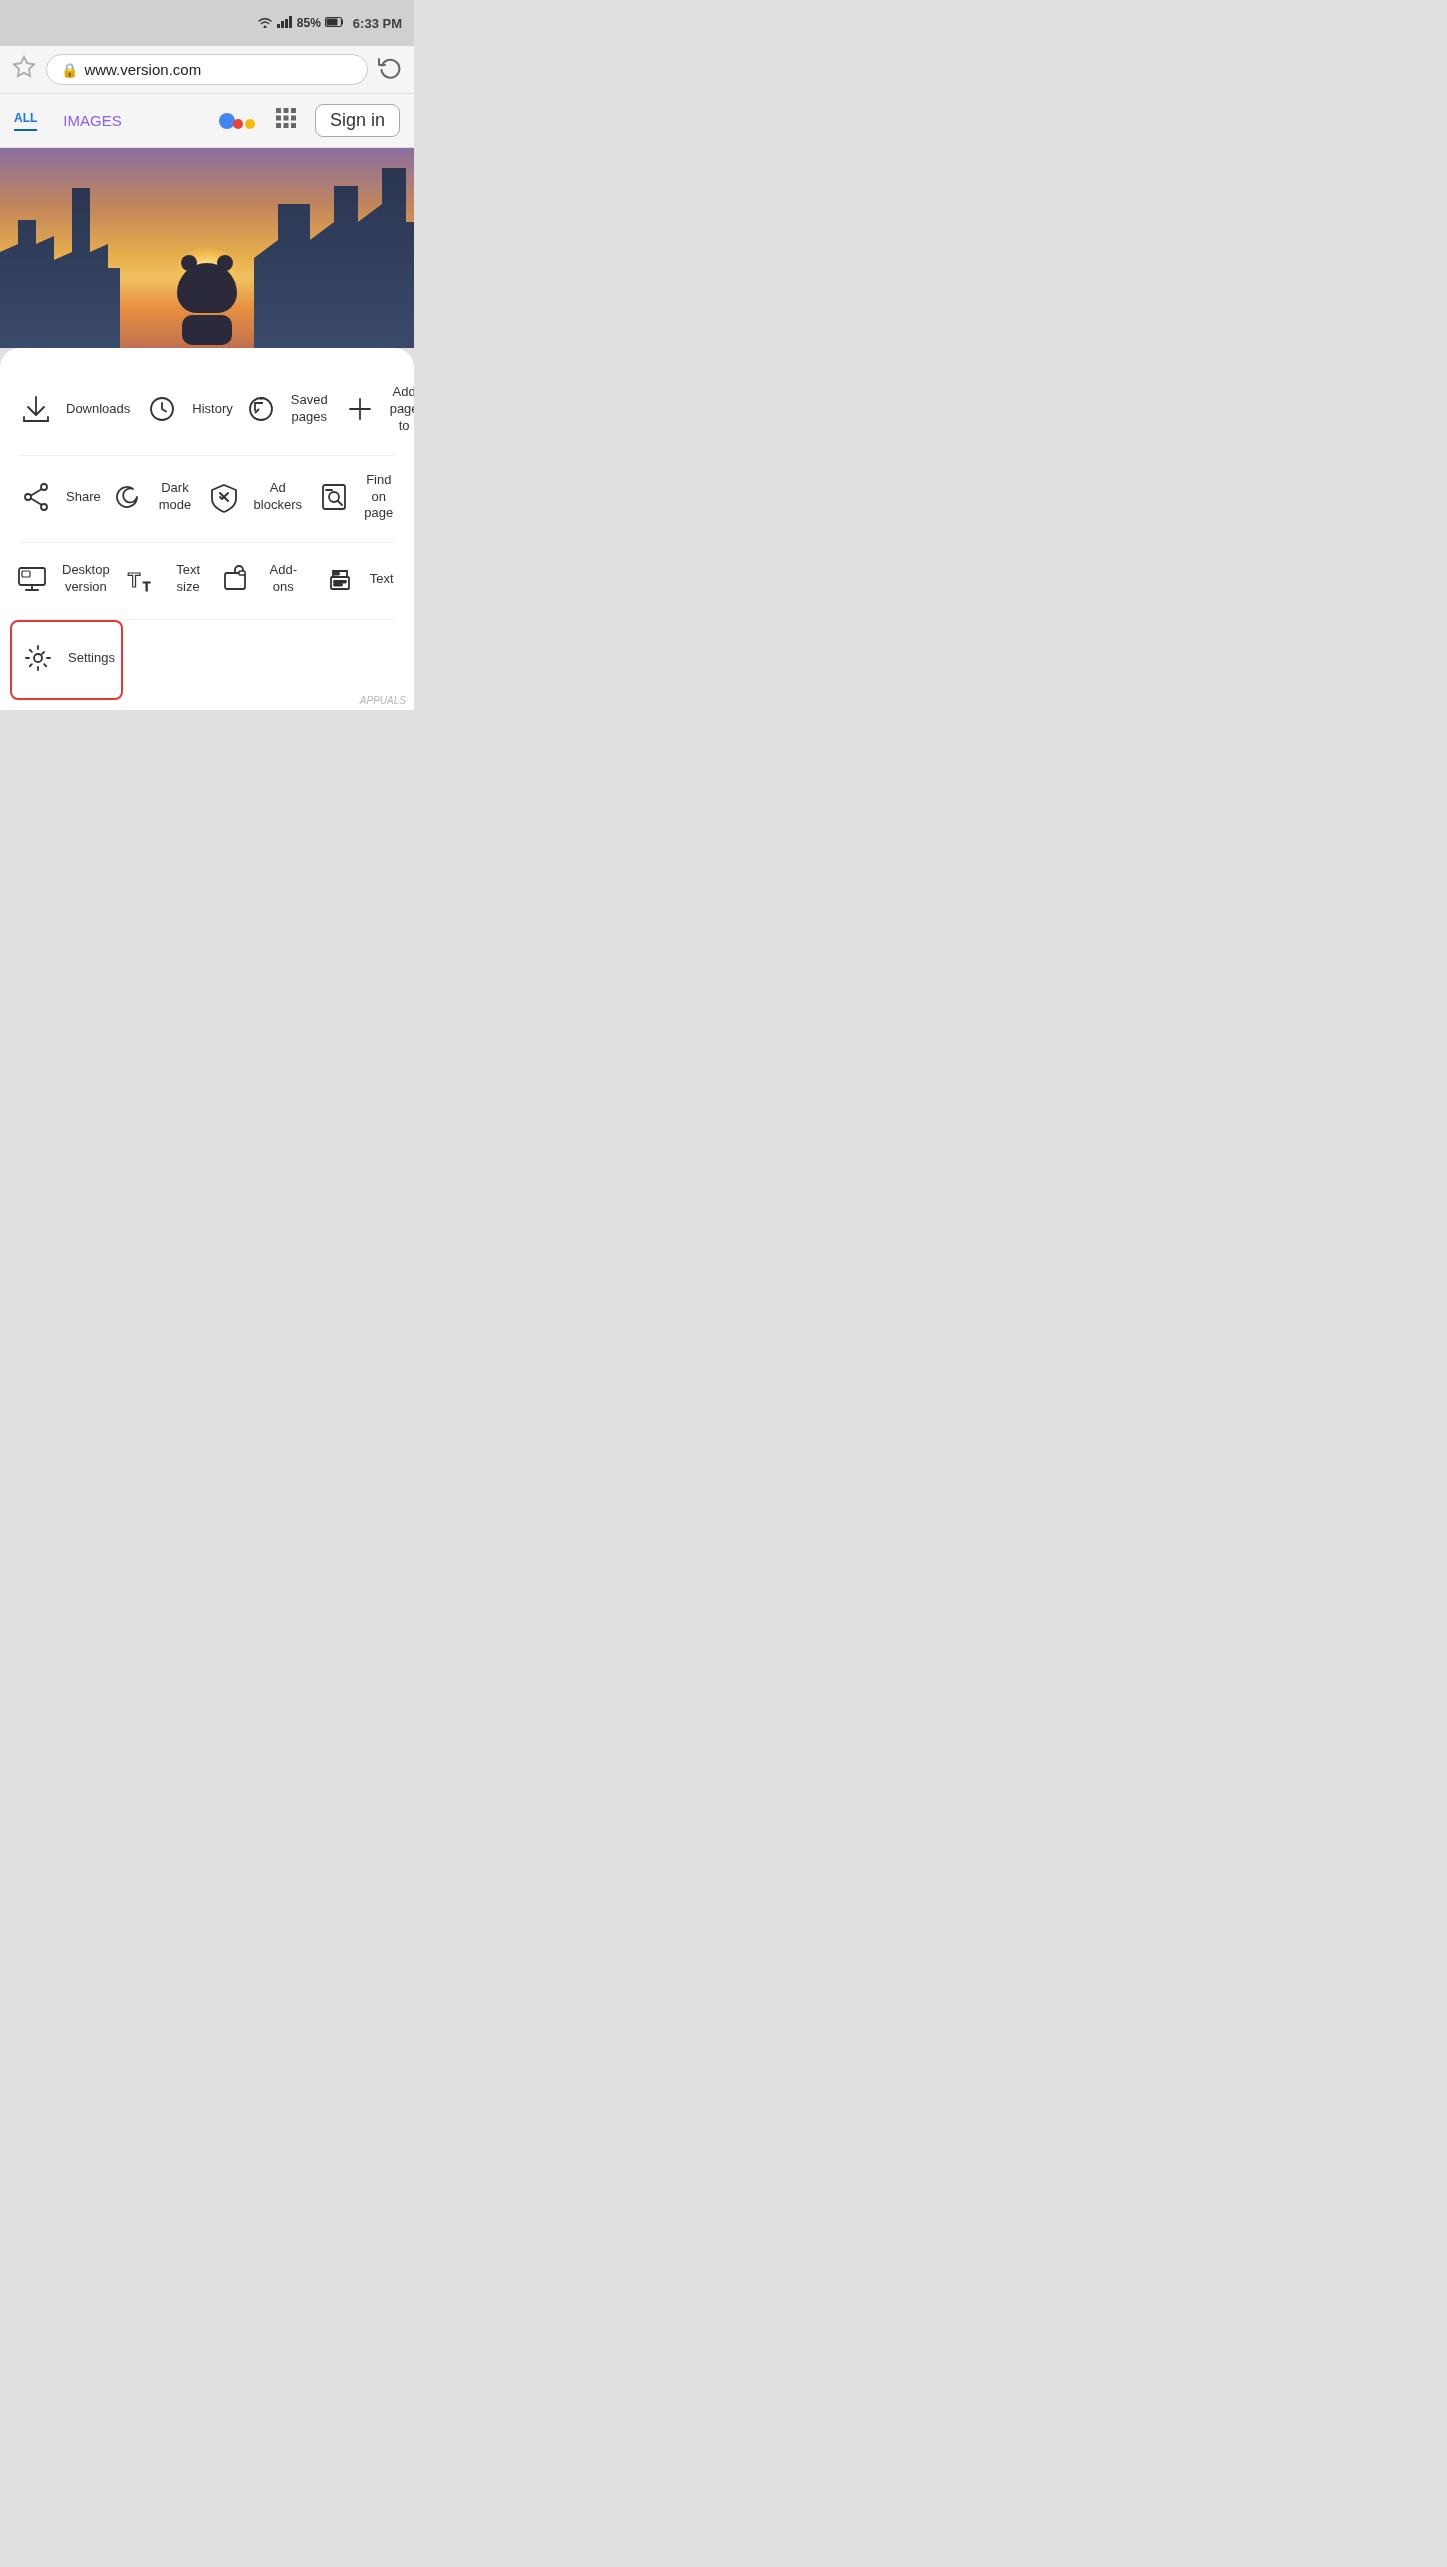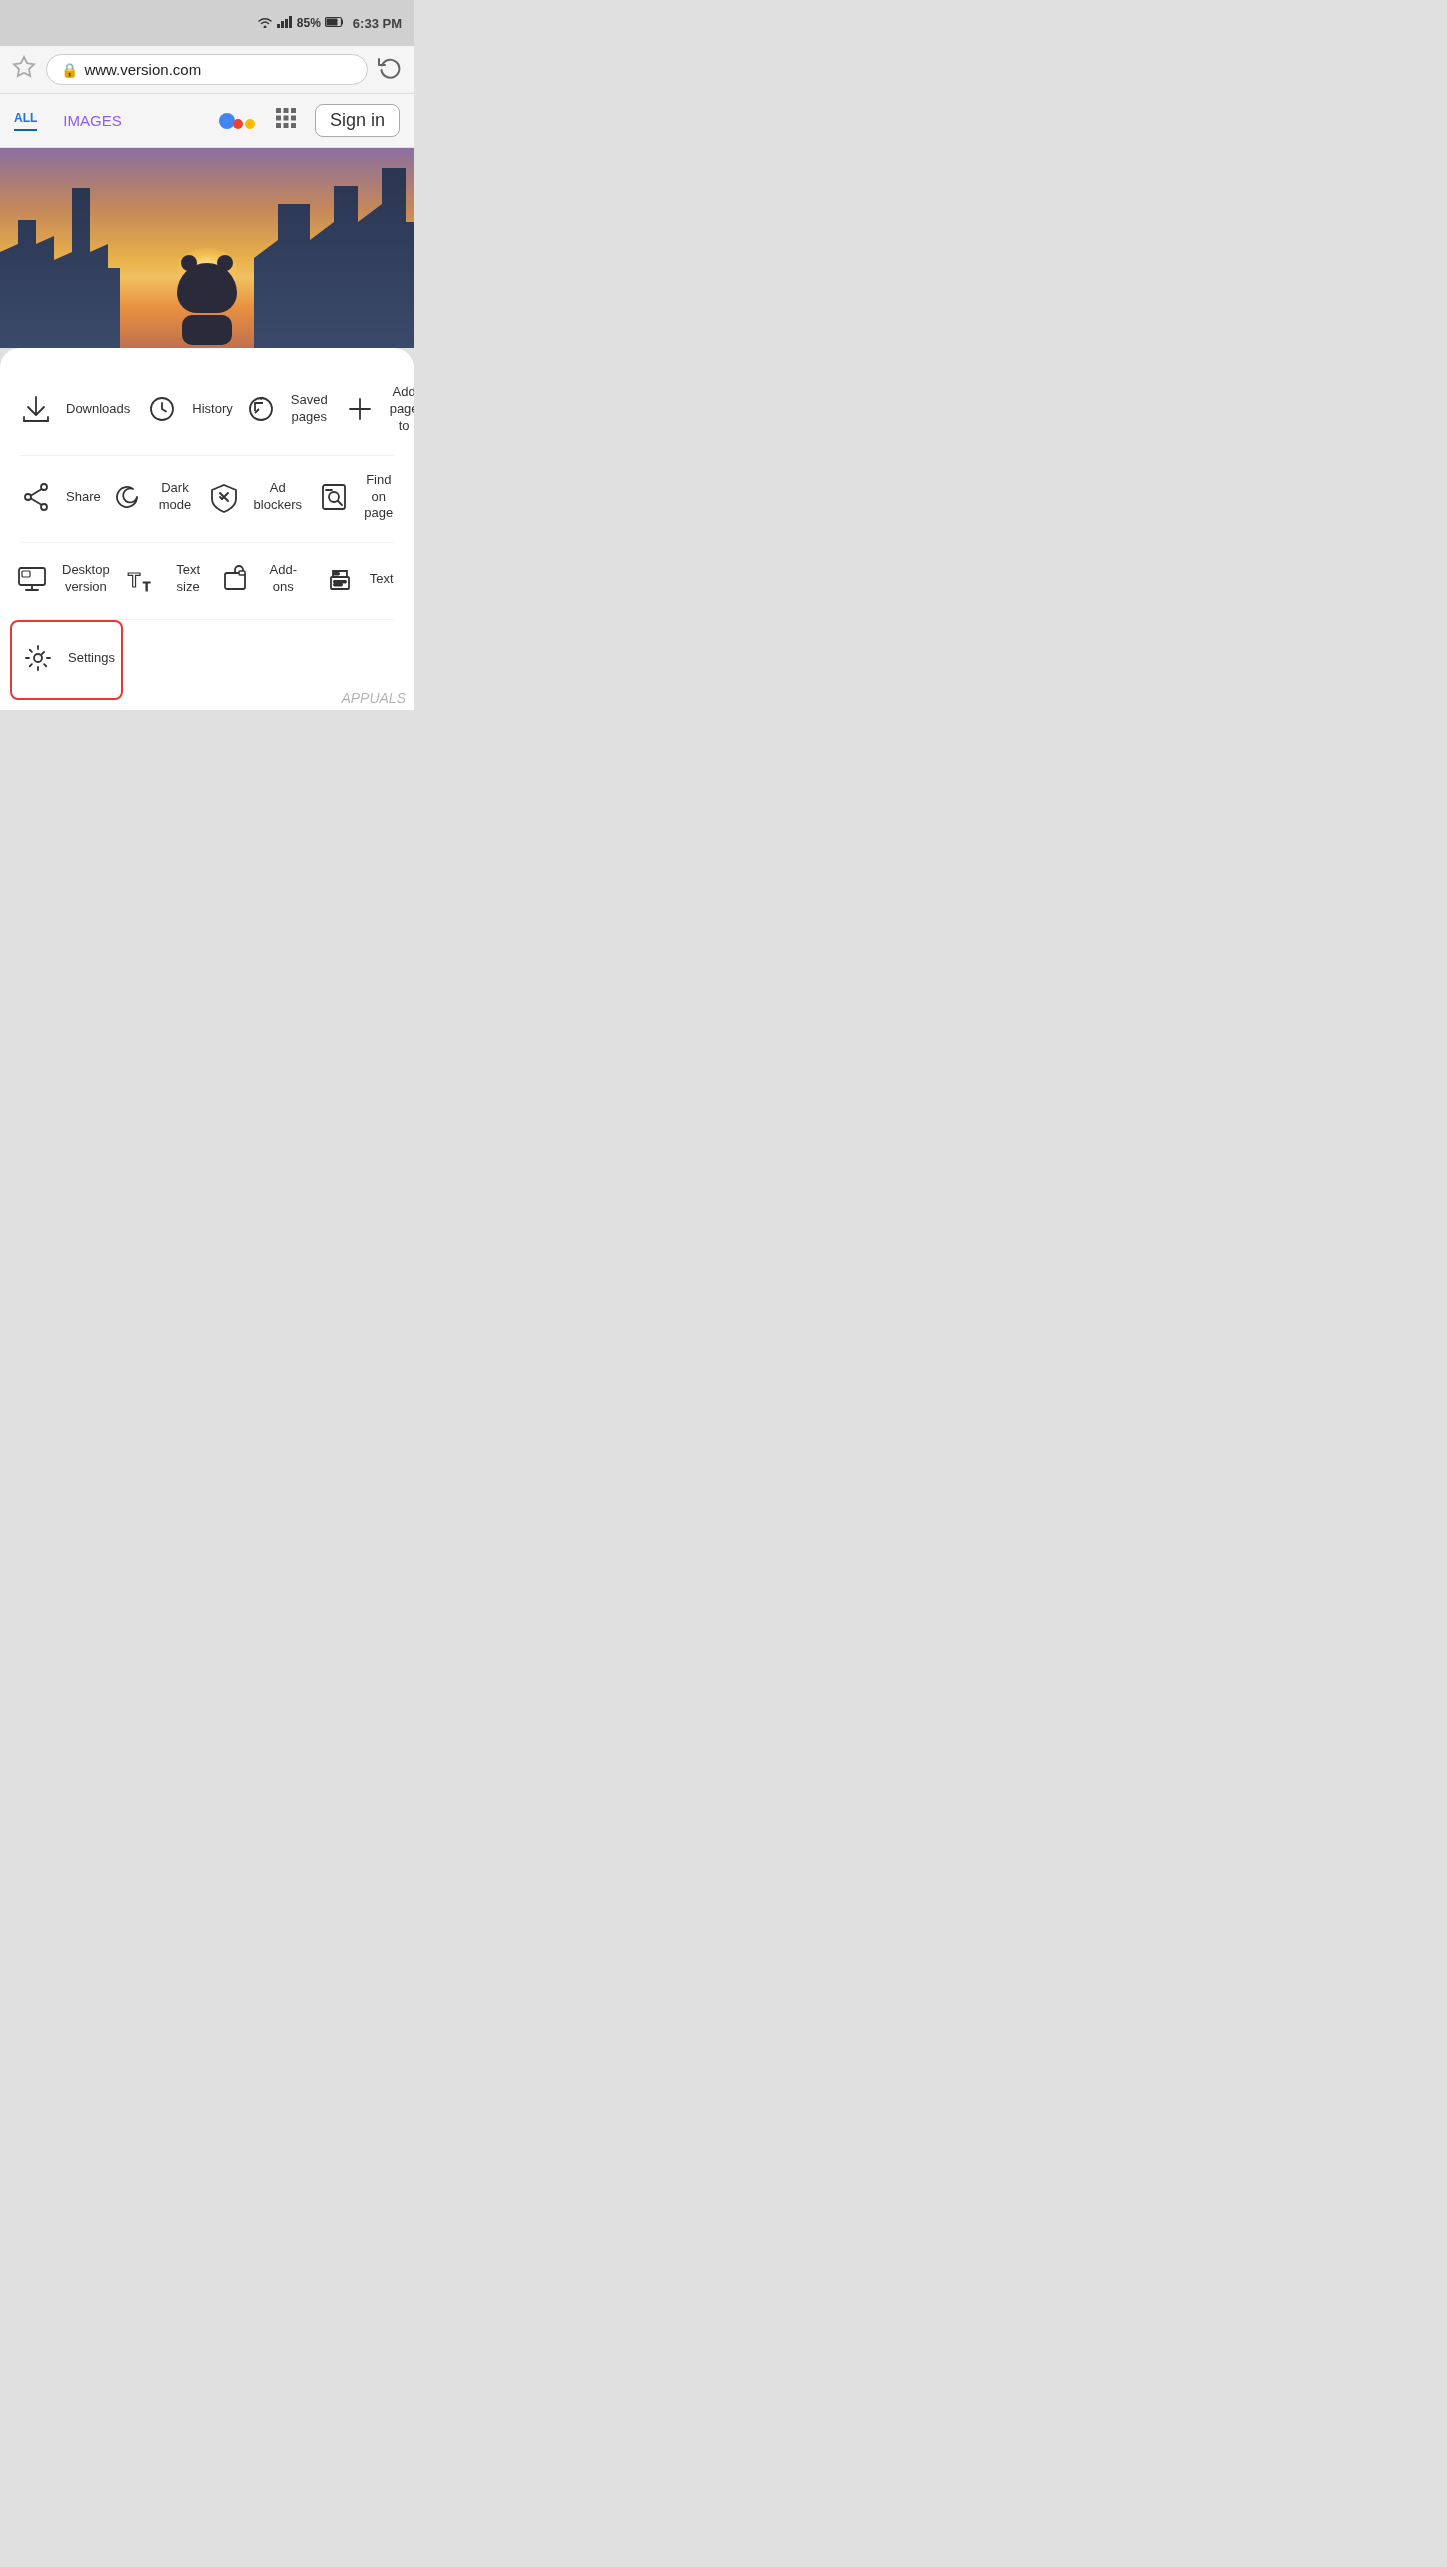--- a/index.html
+++ b/index.html
@@ -226,21 +226,21 @@
     .divider {
       height: 1px;
       background: #f0f0f0;
       margin: 0 10px;
     }
 
     .watermark {
       position: absolute;
       bottom: 4px;
       right: 8px;
-      font-size: 14px;
+      font-size: 10px;
       color: rgba(0,0,0,0.3);
       font-style: italic;
     }
   </style>
 </head>
 <body>
 
 <div class="status-bar">
   <div class="status-icons">
     <span>

